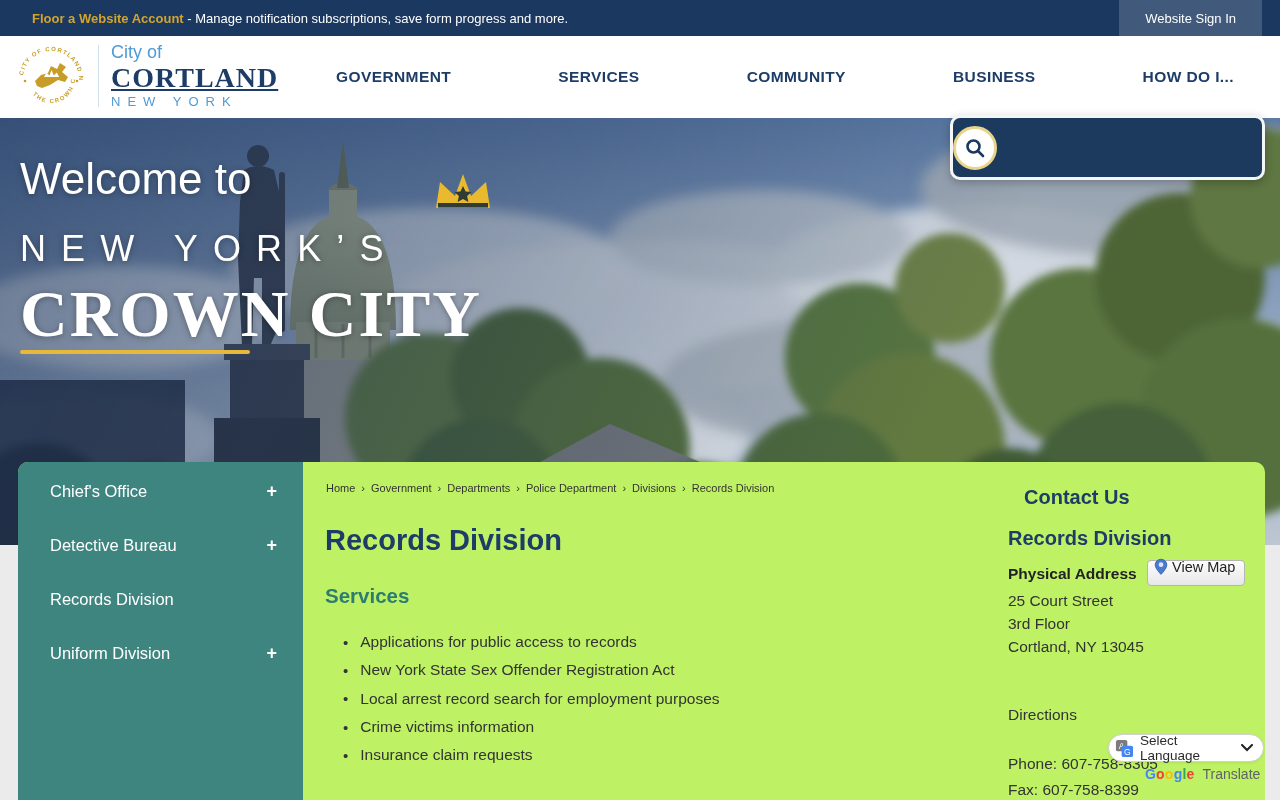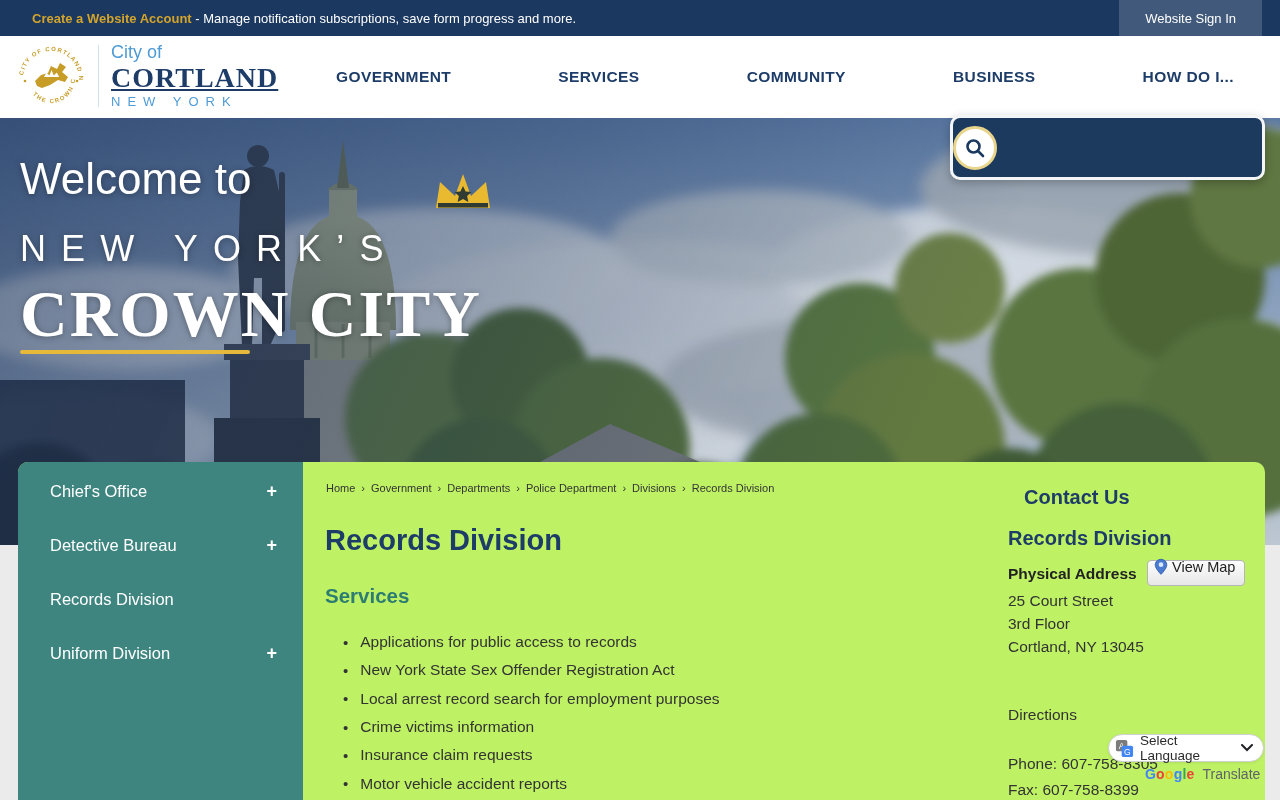--- a/index.html
+++ b/index.html
@@ -97,21 +97,21 @@
   .gt-attr { position:absolute; left:1145px; top:766px; font-size:14px; z-index:9; display:flex; gap:8px; }
   .gt-word { font-weight:bold; letter-spacing:.2px; }
   .gt-translate { color:#5f6368; }
   .g1,.g4 { color:#4285F4; } .g2,.g6 { color:#EA4335; } .g3 { color:#FBBC05; } .g5 { color:#34A853; }
 </style>
 </head>
 <body>
 
 <div class="topbar">
   <div class="topbar-left">
-    <a>Create a Website Account</a><span> - Manage notification subscriptions, save form progress and more.</span>
+    <a>Floor a Website Account</a><span> - Manage notification subscriptions, save form progress and more.</span>
   </div>
   <button class="signin-btn">Website Sign In</button>
 </div>
 
 <div class="header">
   <div class="logo">
     <svg width="74" height="74" viewBox="0 0 74 74">
       <defs>
         <path id="arcTop" d="M 9,40 A 28,28 0 1 1 65,40"></path>
         <path id="arcBot" d="M 13,40 A 24,24 0 0 0 61,40"></path>
@@ -275,21 +275,20 @@
 
   <h1 class="page-title">Records Division</h1>
   <h2 class="section-heading">Services</h2>
 
   <ul class="services-list">
     <li>Applications for public access to records</li>
     <li>New York State Sex Offender Registration Act</li>
     <li>Local arrest record search for employment purposes</li>
     <li>Crime victims information</li>
     <li>Insurance claim requests</li>
-    <li>Motor vehicle accident reports</li>
   </ul>
 
   <div class="contact">
     <div class="contact-heading">Contact Us</div>
     <div class="contact-division">Records Division</div>
     <div class="address-label">Physical Address</div>
     <button class="viewmap-btn">
       <svg width="14" height="18" viewBox="0 0 18 22">
         <path d="M9,1 C13.6,1 16.5,4.6 16.5,8.3 C16.5,13 9,20.5 9,20.5 C9,20.5 1.5,13 1.5,8.3 C1.5,4.6 4.4,1 9,1 Z" fill="#4a7bd0" stroke="#2d5aa8" stroke-width="1"></path>
         <circle cx="9" cy="8" r="3" fill="#dce8fb"></circle>

